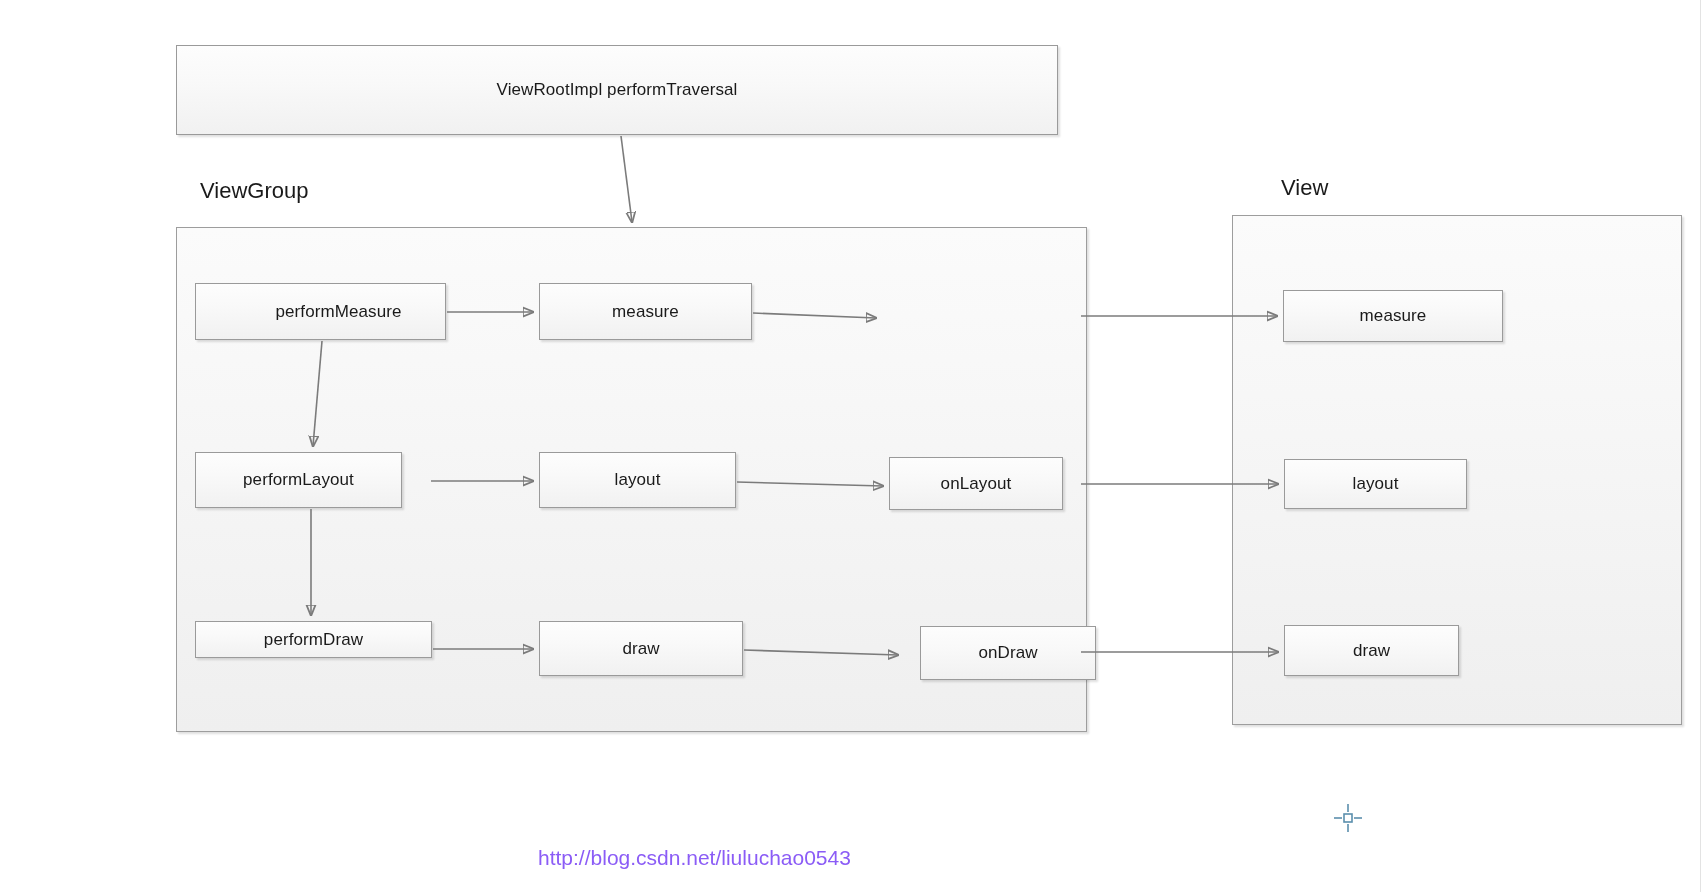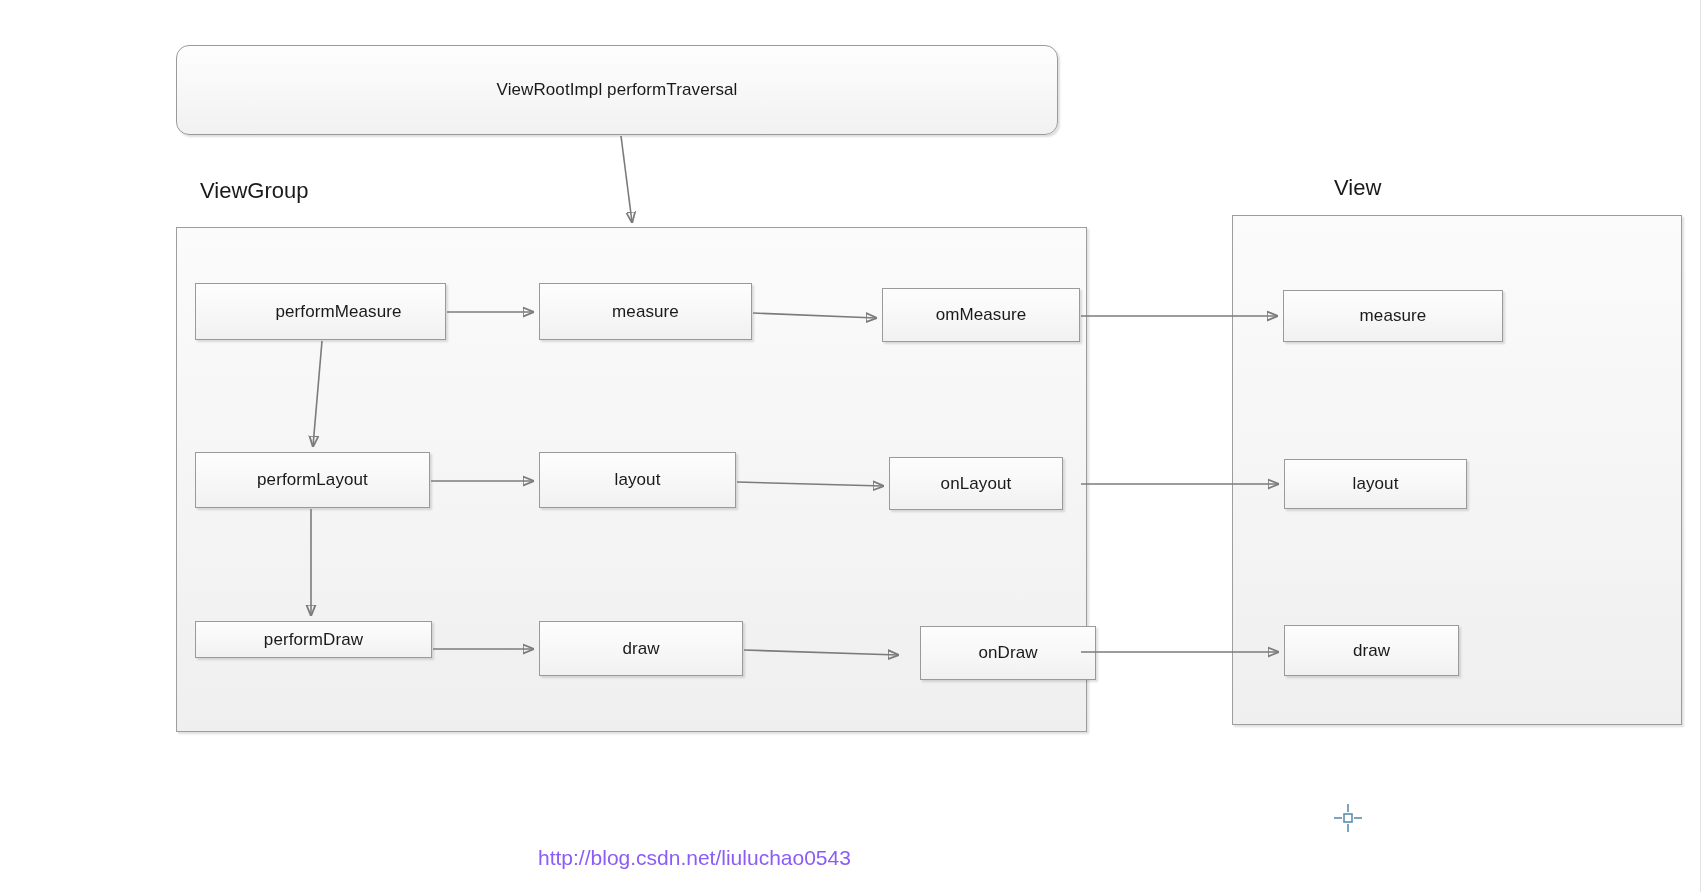--- a/index.html
+++ b/index.html
@@ -90,59 +90,56 @@
     background: #e3e3e3;
   }
 </style>
 </head>
 <body>
 
 <div id="canvas">
 
   <div class="page-guide" style="left:1700px;"></div>
 
-  <div class="node" style="left:176px; top:45px; width:882px; height:90px;border-radius:13px;">
+  <div class="node" style="left:176px; top:45px; width:882px; height:90px;">
     <span>ViewRootImpl  performTraversal</span>
   </div>
 
   <div class="lane-label" style="left:200px; top:178px;">ViewGroup</div>
 
-  <div class="lane-label" style="left:1334px; top:175px;">View</div>
+  <div class="lane-label" style="left:1281px; top:175px;">View</div>
 
   <div class="container" style="left:176px; top:227px; width:911px; height:505px;"></div>
 
   <div class="container" style="left:1232px; top:215px; width:450px; height:510px;"></div>
 
   <div class="node" style="left:195px; top:283px; width:251px; height:57px;padding-left:36px;">
     <span>performMeasure</span>
   </div>
 
-  <div class="node" style="left:195px; top:452px; width:235px; height:56px;">
+  <div class="node" style="left:195px; top:452px; width:207px; height:56px;">
     <span>performLayout</span>
   </div>
 
   <div class="node" style="left:195px; top:621px; width:237px; height:37px;">
     <span>performDraw</span>
   </div>
 
   <div class="node" style="left:539px; top:283px; width:213px; height:57px;">
     <span>measure</span>
   </div>
 
   <div class="node" style="left:539px; top:452px; width:197px; height:56px;">
     <span>layout</span>
   </div>
 
   <div class="node" style="left:539px; top:621px; width:204px; height:55px;">
     <span>draw</span>
   </div>
 
-  <div class="node" style="left:882px; top:288px; width:198px; height:54px;">
-    <span>omMeasure</span>
-  </div>
 
   <div class="node" style="left:889px; top:457px; width:174px; height:53px;">
     <span>onLayout</span>
   </div>
 
   <div class="node" style="left:904px; top:626px; width:176px; height:54px;margin-left:16px;">
     <span>onDraw</span>
   </div>
 
   <div class="node" style="left:1283px; top:290px; width:220px; height:52px;">

